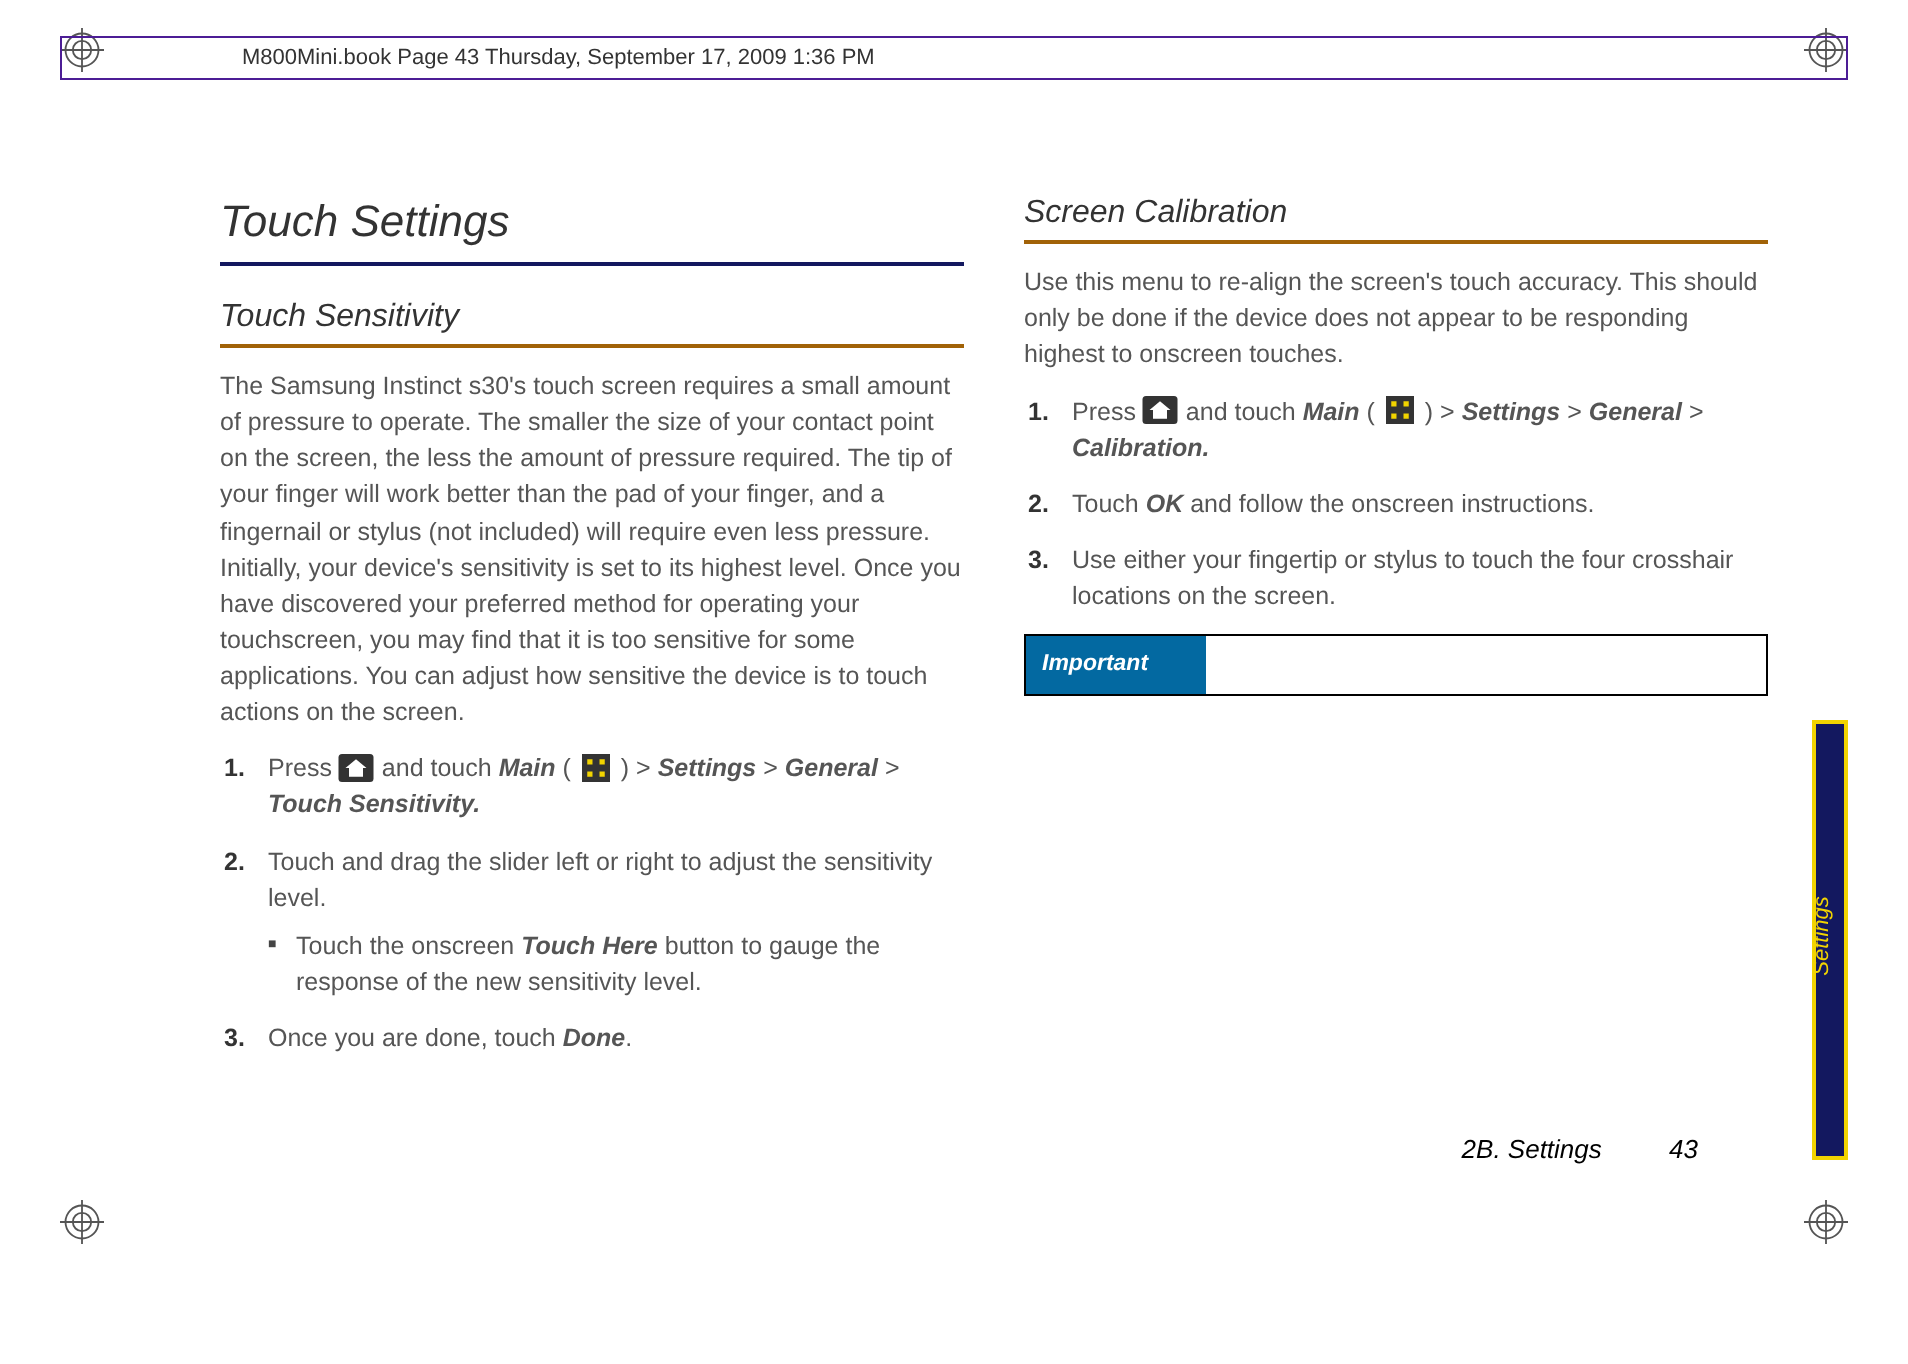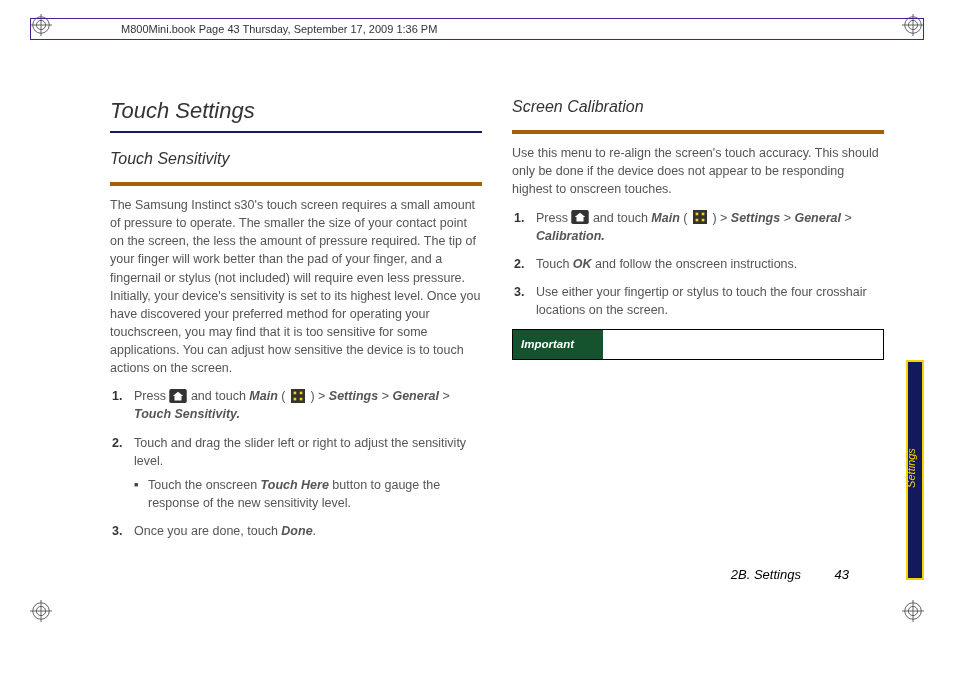--- a/index.html
+++ b/index.html
@@ -62,22 +62,22 @@
   .rule {
     height: 2px;
     background: #13185f;
     margin-bottom: 14px;
   }
   h2.sub-title {
     font-size: 16px;
     font-style: italic;
     font-weight: normal;
     color: #333;
-    border-bottom: 4px solid #a16207;
-    padding-bottom: 12px;
+    border-bottom: 2px solid #a16207;
+    padding-bottom: 2px;
     margin-bottom: 10px;
   }
   p { margin-bottom: 10px; }
   ol { list-style: none; }
   ol > li { margin-bottom: 10px; padding-left: 24px; position: relative; }
   ol > li .num {
     position: absolute;
     left: 2px;
     top: 0;
     font-weight: bold;
@@ -105,21 +105,21 @@
     position: relative;
     top: -1px;
   }
   .important-box {
     display: flex;
     border: 1px solid #000;
     margin-top: 10px;
     font-size: 11.5px;
   }
   .important-label {
-    background: #14532d;
+    background: #0369a1;
     color: #fff;
     font-weight: bold;
     font-style: italic;
     padding: 6px 8px;
     width: 90px;
   }
   .important-body {
     padding: 6px 8px;
     font-style: italic;
     line-height: 1.35;

